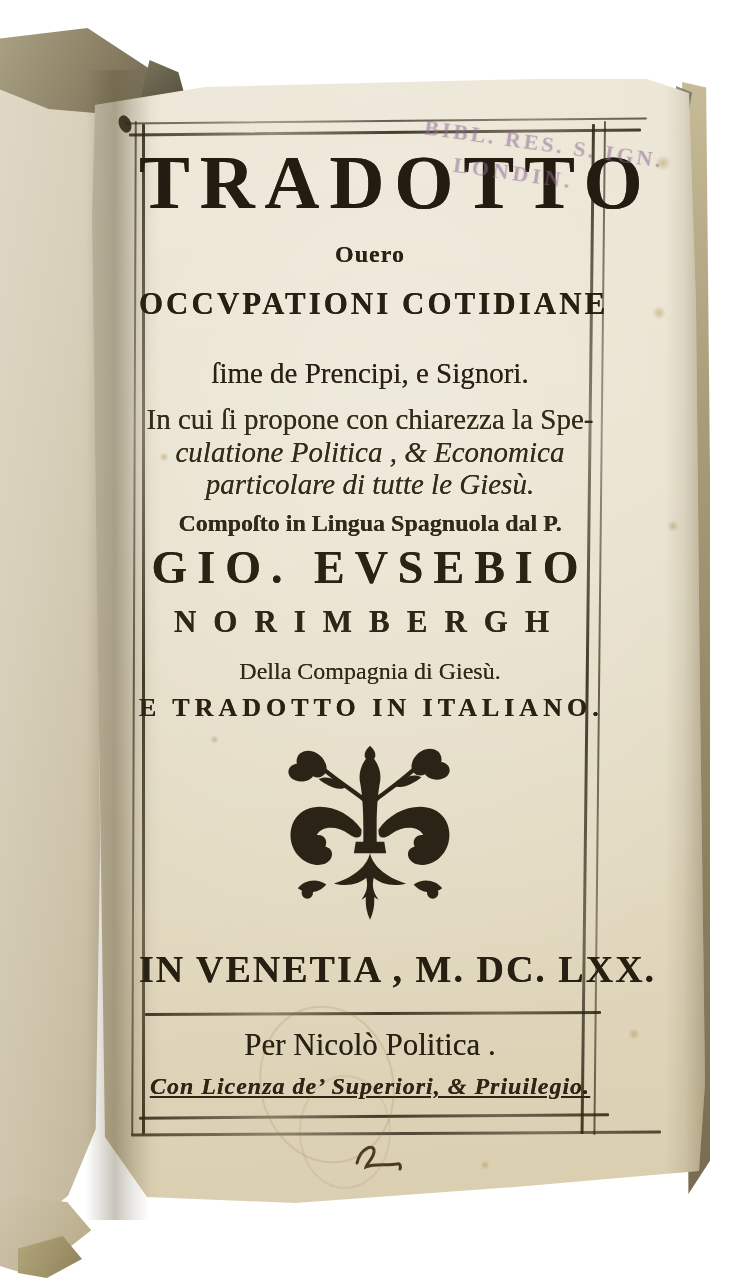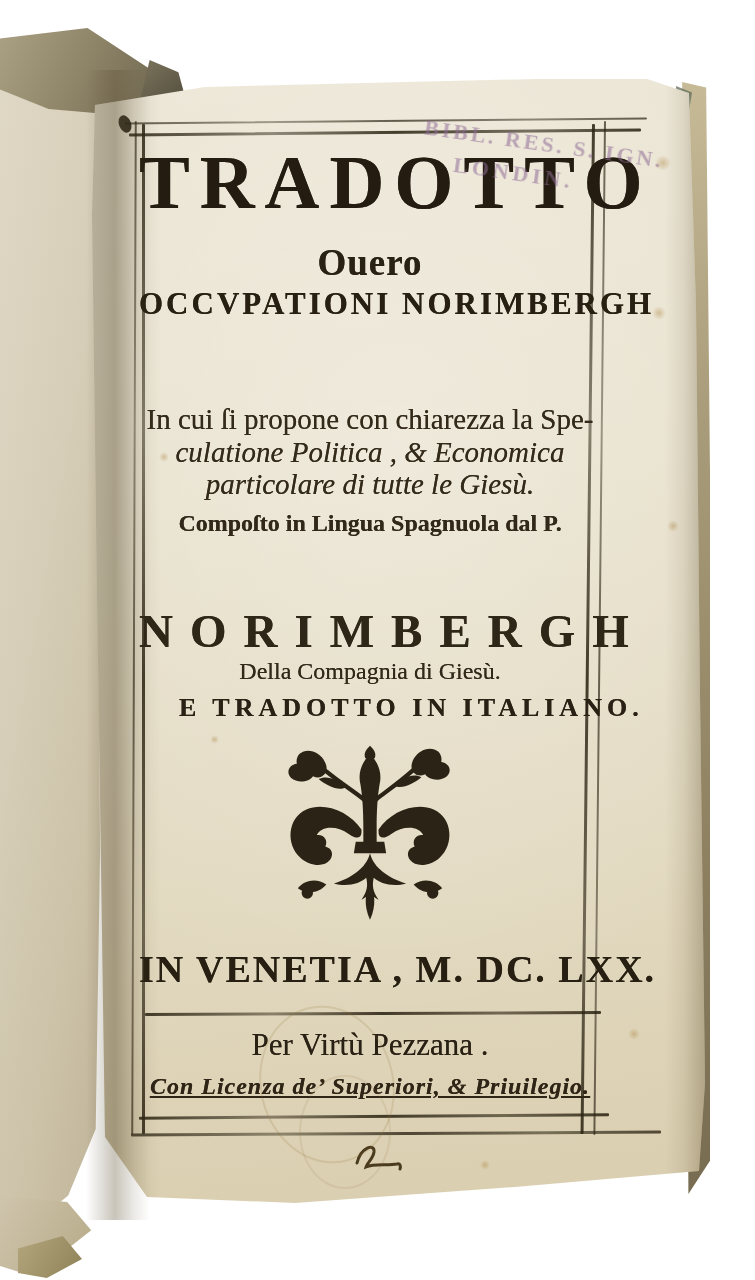--- a/index.html
+++ b/index.html
@@ -83,32 +83,32 @@
   .r-divider{left:90px;top:937px;width:456px;height:3px;transform:rotate(-.25deg);}
   .r-bottom-inner{left:84px;top:1040px;width:470px;height:3px;transform:rotate(-.4deg);}
   .r-bottom-outer{left:76px;top:1057px;width:530px;height:2.5px;transform:rotate(-.3deg);opacity:.8;}
   .frame-blob{position:absolute;left:64px;top:40px;width:12px;height:18px;border-radius:50%;
     background:#241d10;transform:rotate(-22deg);opacity:.9;}
 
   
   .tl{position:absolute;left:84px;width:462px;text-align:center;color:#2a2115;
       white-space:nowrap;text-shadow:0 0 .6px rgba(35,27,14,.8);}
   .t-title{top:64px;font-size:76px;font-weight:bold;letter-spacing:10px;color:#241c10;}
-  .t-ouero{top:166px;font-size:37px;font-weight:600;letter-spacing:1px;}
+  .t-ouero{top:166px;font-size:24px;font-weight:600;letter-spacing:1px;}
   .t-heading{top:211px;font-size:31px;font-weight:bold;letter-spacing:3px;color:#271f11;}
   .t-sec1{top:251px;font-size:29px;}
   .t-sec2{top:282px;font-size:29px;}
   .t-arg1{top:328px;font-size:29px;color:#342a1a;}
   .t-arg2{top:361px;font-size:29px;font-style:italic;color:#342a1a;}
   .t-arg3{top:393px;font-size:29px;font-style:italic;color:#342a1a;}
   .t-comp{top:435px;font-size:24px;color:#31281a;font-weight:bold;}
   .t-auth1{top:466px;font-size:46px;font-weight:bold;letter-spacing:10px;color:#2a2213;}
-  .t-auth2{top:529px;font-size:47px;font-weight:bold;letter-spacing:17px;color:#2e2617;}
+  .t-auth2{top:529px;font-size:31px;font-weight:bold;letter-spacing:17px;color:#2e2617;}
   .t-affil{top:583px;font-size:24px;color:#31281a;}
-  .t-trans{top:618px;font-size:26px;font-weight:600;letter-spacing:5px;margin-left:40px;}
+  .t-trans{top:618px;font-size:26px;font-weight:600;letter-spacing:5px;}
   .t-imprint{top:872px;font-size:38px;font-weight:bold;letter-spacing:2px;color:#271f11;}
   .t-printer{top:952px;font-size:31px;}
   .t-licence{top:998px;font-size:24px;font-weight:bold;font-style:italic;letter-spacing:1px;color:#2e2516;text-decoration:underline;}
 
   .ornament-wrap{position:absolute;left:84px;top:664px;width:462px;display:flex;justify-content:center;}
   .squiggle-wrap{position:absolute;left:292px;top:1064px;width:64px;height:40px;}
 
   
   .stamp{
     position:absolute;left:366px;top:52px;transform:rotate(8deg);
@@ -144,25 +144,27 @@
     <div class="rule vert r-left-inner"></div>
     <div class="rule vert r-right-inner"></div>
     <div class="rule vert r-right-outer"></div>
     <div class="rule r-divider"></div>
     <div class="rule r-bottom-inner"></div>
     <div class="rule r-bottom-outer"></div>
     <div class="frame-blob"></div>
 
     <div class="tl t-title">TRADOTTO</div>
     <div class="tl t-ouero">Ouero</div>
-    <div class="tl t-heading">OCCVPATIONI NORIMBERGH</div>
+    <div class="tl t-heading">OCCVPATIONI COTIDIANE</div>
+    <div class="tl t-sec2">ſime de Prencipi, e Signori.</div>
     <div class="tl t-arg1">In cui ſi propone con chiarezza la Spe-</div>
     <div class="tl t-arg2">culatione Politica , &amp; Economica</div>
     <div class="tl t-arg3">particolare di tutte le Giesù.</div>
     <div class="tl t-comp">Compoſto in Lingua Spagnuola dal P.</div>
+    <div class="tl t-auth1">GIO. EVSEBIO</div>
     <div class="tl t-auth2">NORIMBERGH</div>
     <div class="tl t-affil">Della Compagnia di Giesù.</div>
     <div class="tl t-trans">E TRADOTTO IN ITALIANO.</div>
 
     <div class="ornament-wrap">
       <svg width="190" height="196" viewBox="0 0 200 200" aria-hidden="true">
         <g fill="#2b2315">
           <path d="M100 4 C96 8 93 12 95 17 L105 17 C107 12 104 8 100 4 Z"></path>
           <path d="M100 12 C91 22 87 33 90 45 C92 57 93 72 93 90 L93 106 L107 106 L107 90 C107 72 108 57 110 45 C113 33 109 22 100 12 Z"></path>
           <path d="M91 92 C78 73 52 63 33 71 C13 80 11 108 27 122 C37 131 52 132 58 124 C62 118 60 112 53 110 C56 104 52 97 44 98 C48 89 64 87 78 97 C86 103 91 101 91 95 Z"></path>
@@ -178,21 +180,21 @@
           <path d="M126 46 C134 36 147 33 154 37 C146 44 133 50 126 46 Z"></path>
           <path d="M54 150 C44 143 31 145 24 154 C33 161 47 159 54 150 Z"></path>
           <circle cx="34" cy="159" r="6"></circle>
           <path d="M146 150 C156 143 169 145 176 154 C167 161 153 159 146 150 Z"></path>
           <circle cx="166" cy="159" r="6"></circle>
         </g>
       </svg>
     </div>
 
     <div class="tl t-imprint">IN VENETIA , M. DC. LXX.</div>
-    <div class="tl t-printer">Per Virtù Pezzana .</div>
+    <div class="tl t-printer">Per Nicolò Politica .</div>
     <div class="tl t-licence">Con Licenza de’ Superiori, &amp; Priuilegio.</div>
 
     <div class="stamp">
       <div class="l1">BIBL. RES. S. IGN.</div>
       <div class="l2">LONDIN.</div>
     </div>
 
     <div class="squiggle-wrap">
       <svg width="64" height="40" viewBox="0 0 64 40" aria-hidden="true">
         <path d="M10 24 C14 8 28 4 27 13 C26 20 20 24 19 28 C28 24 40 27 50 25 C53 24 54 27 53 30" stroke="#4a3a1e" stroke-width="3" fill="none" stroke-linecap="round"></path>

